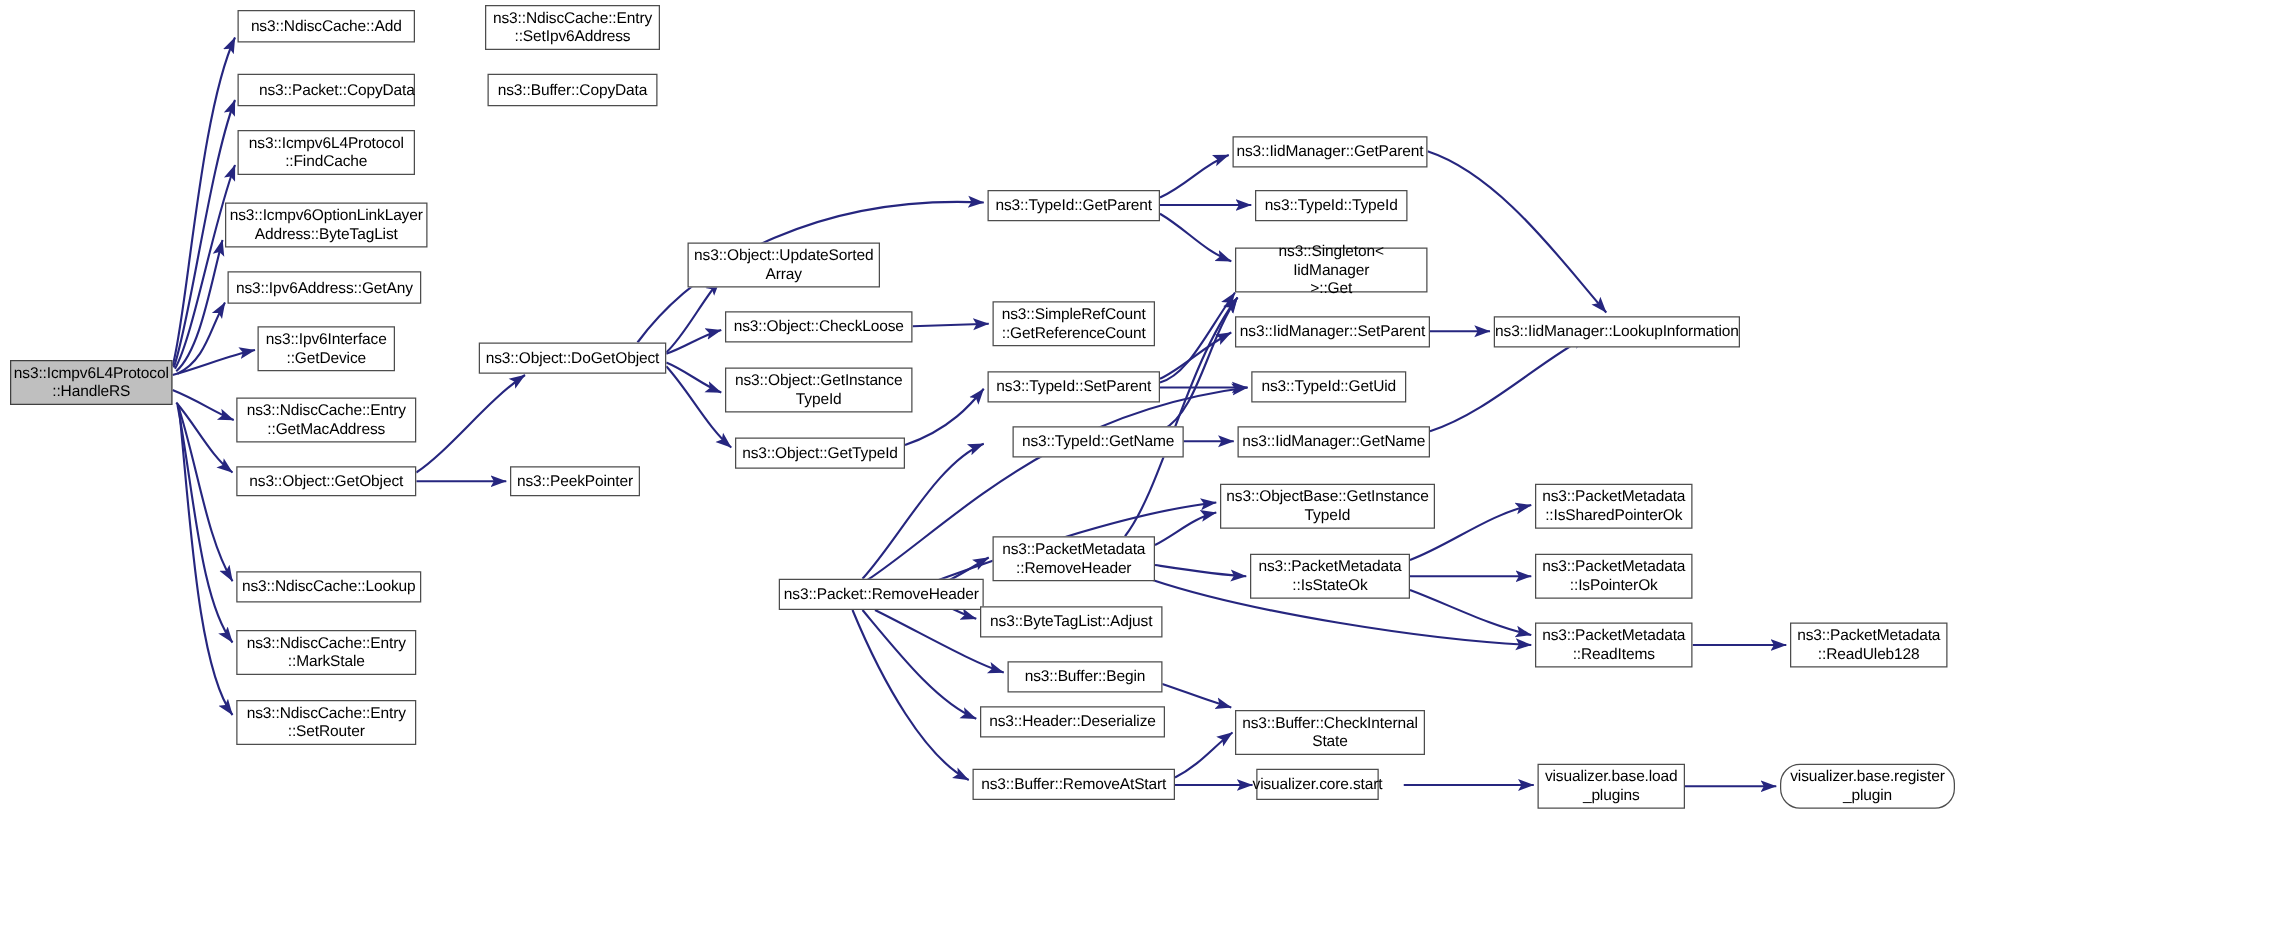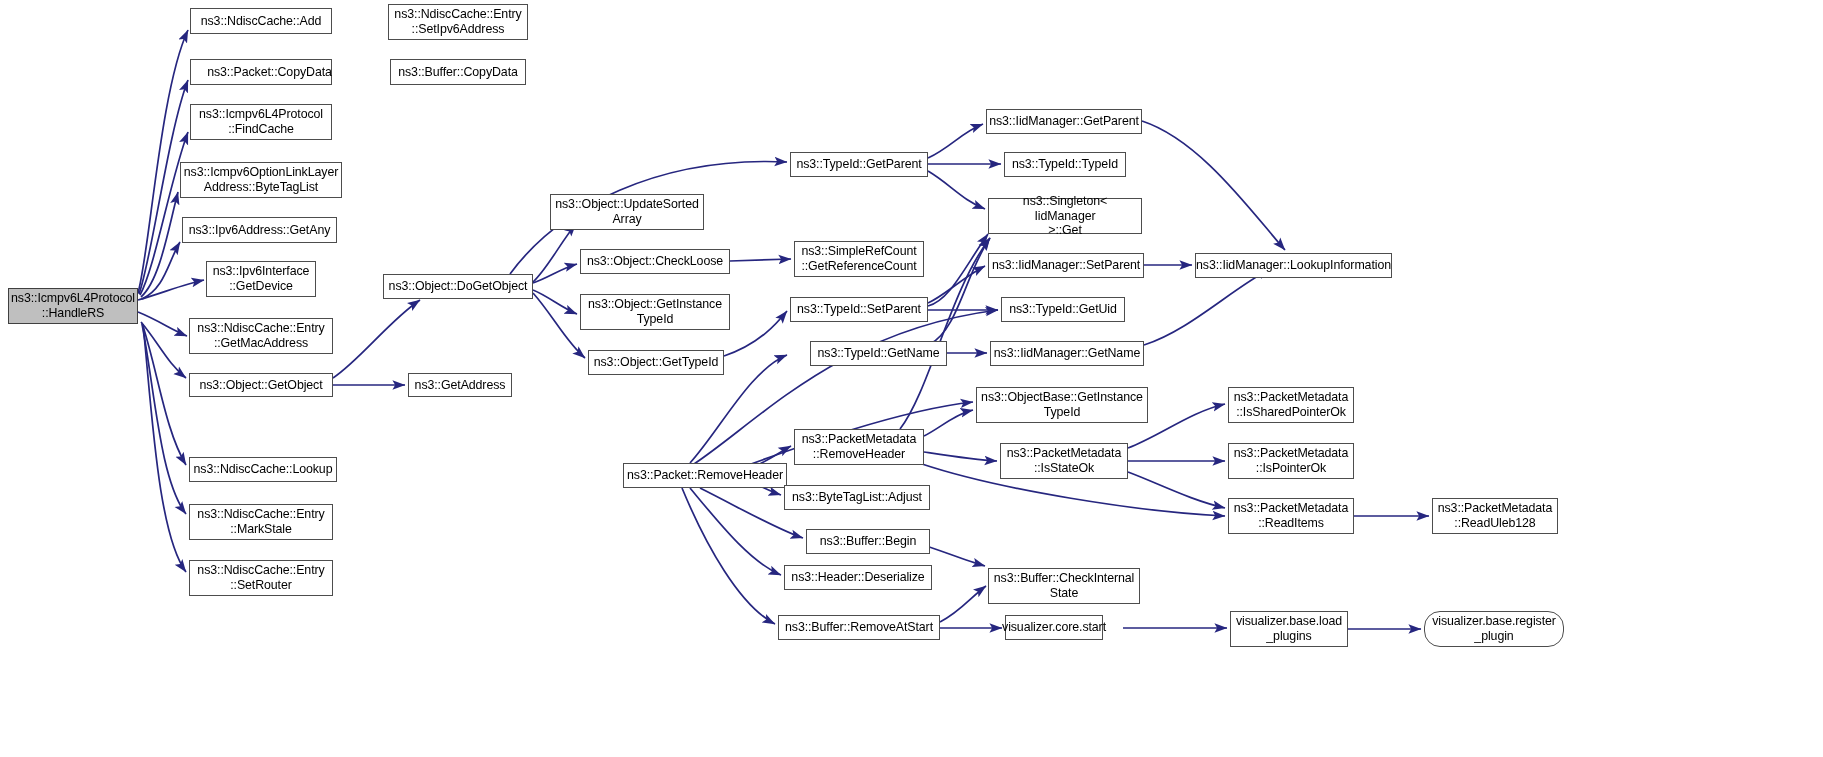--- a/index.html
+++ b/index.html
@@ -88,21 +88,21 @@
       <div class="node" style="left: 190px; top: 104px; width: 142px; height: 36px;">ns3::Icmpv6L4Protocol
 ::FindCache</div>
       <div class="node" style="left: 180px; top: 162px; width: 162px; height: 36px;">ns3::Icmpv6OptionLinkLayer
 Address::ByteTagList</div>
       <div class="node" style="left: 182px; top: 217px; width: 155px; height: 26px;">ns3::Ipv6Address::GetAny</div>
       <div class="node" style="left: 206px; top: 261px; width: 110px; height: 36px;">ns3::Ipv6Interface
 ::GetDevice</div>
       <div class="node" style="left: 189px; top: 318px; width: 144px; height: 36px;">ns3::NdiscCache::Entry
 ::GetMacAddress</div>
       <div class="node" style="left: 189px; top: 373px; width: 144px; height: 24px;">ns3::Object::GetObject</div>
-      <div class="node" style="left: 408px; top: 373px; width: 104px; height: 24px;">ns3::GetAddress</div>
+      <div class="node" style="left: 408px; top: 373px; width: 104px; height: 24px;">ns3::PeekPointer</div>
       <div class="node" style="left: 189px; top: 457px; width: 148px; height: 25px;">ns3::NdiscCache::Lookup</div>
       <div class="node" style="left: 189px; top: 504px; width: 144px; height: 36px;">ns3::NdiscCache::Entry
 ::MarkStale</div>
       <div class="node" style="left: 189px; top: 560px; width: 144px; height: 36px;">ns3::NdiscCache::Entry
 ::SetRouter</div>
       <div class="node" style="left: 383px; top: 274px; width: 150px; height: 25px;">ns3::Object::DoGetObject</div>
       <div class="node" style="left: 550px; top: 194px; width: 154px; height: 36px;">ns3::Object::UpdateSorted
 Array</div>
       <div class="node" style="left: 580px; top: 249px; width: 150px; height: 25px;">ns3::Object::CheckLoose</div>
       <div class="node" style="left: 580px; top: 294px; width: 150px; height: 36px;">ns3::Object::GetInstance

